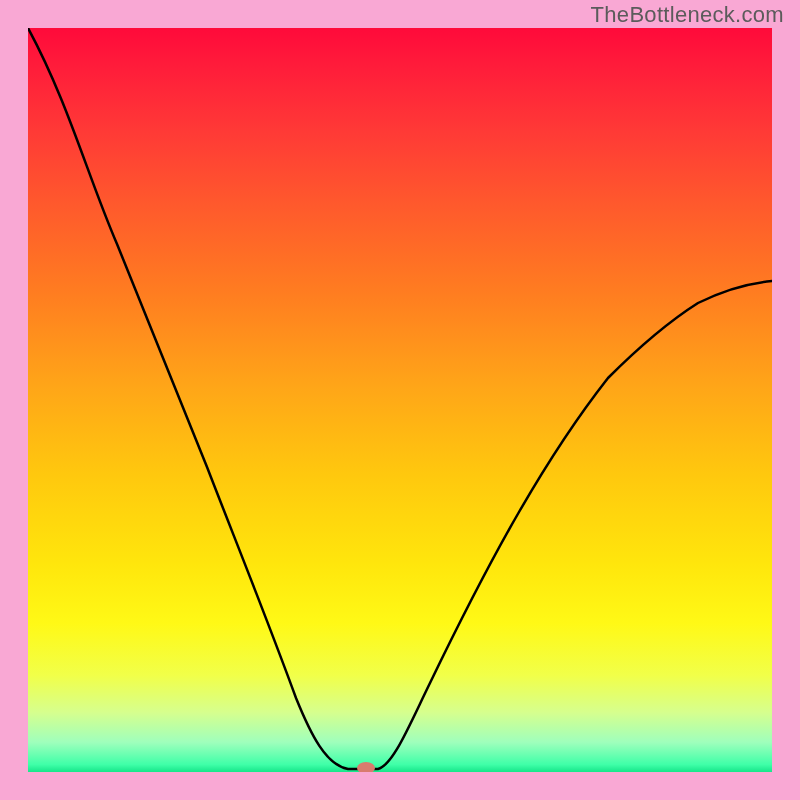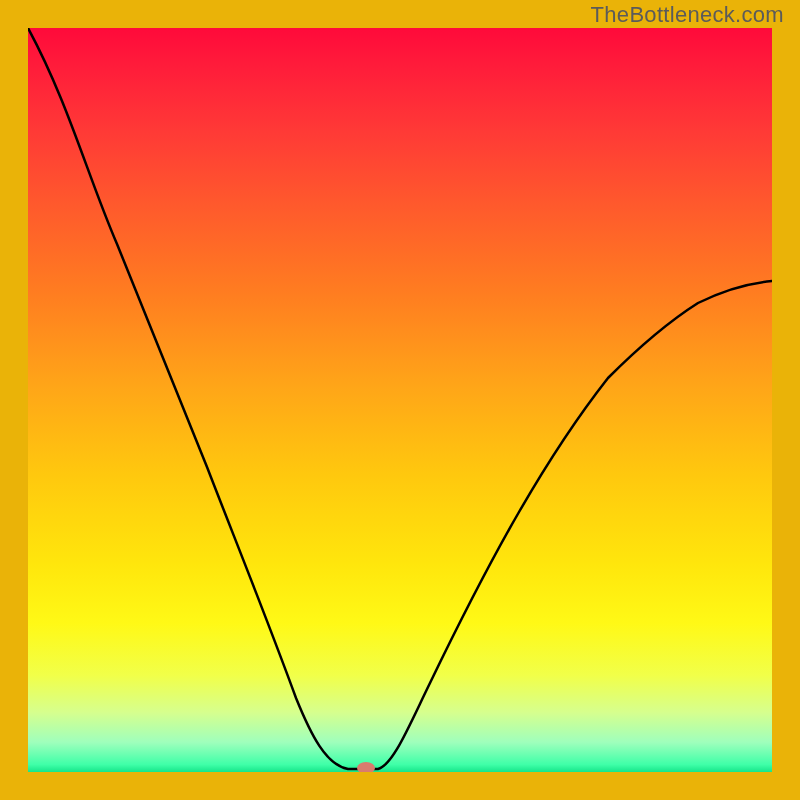--- a/index.html
+++ b/index.html
@@ -8,21 +8,21 @@
     width: 800px;
     height: 800px;
     background: #000;
     font-family: Arial, Helvetica, sans-serif;
     overflow: hidden;
   }
   .frame {
     position: relative;
     width: 800px;
     height: 800px;
-    background: #eab308;
+    background: #f9a8d4;
   }
   .watermark {
     position: absolute;
     top: 2px;
     right: 16px;
     color: #5b5b5b;
     font-size: 22px;
     letter-spacing: 0.3px;
     font-weight: 500;
     z-index: 4;

